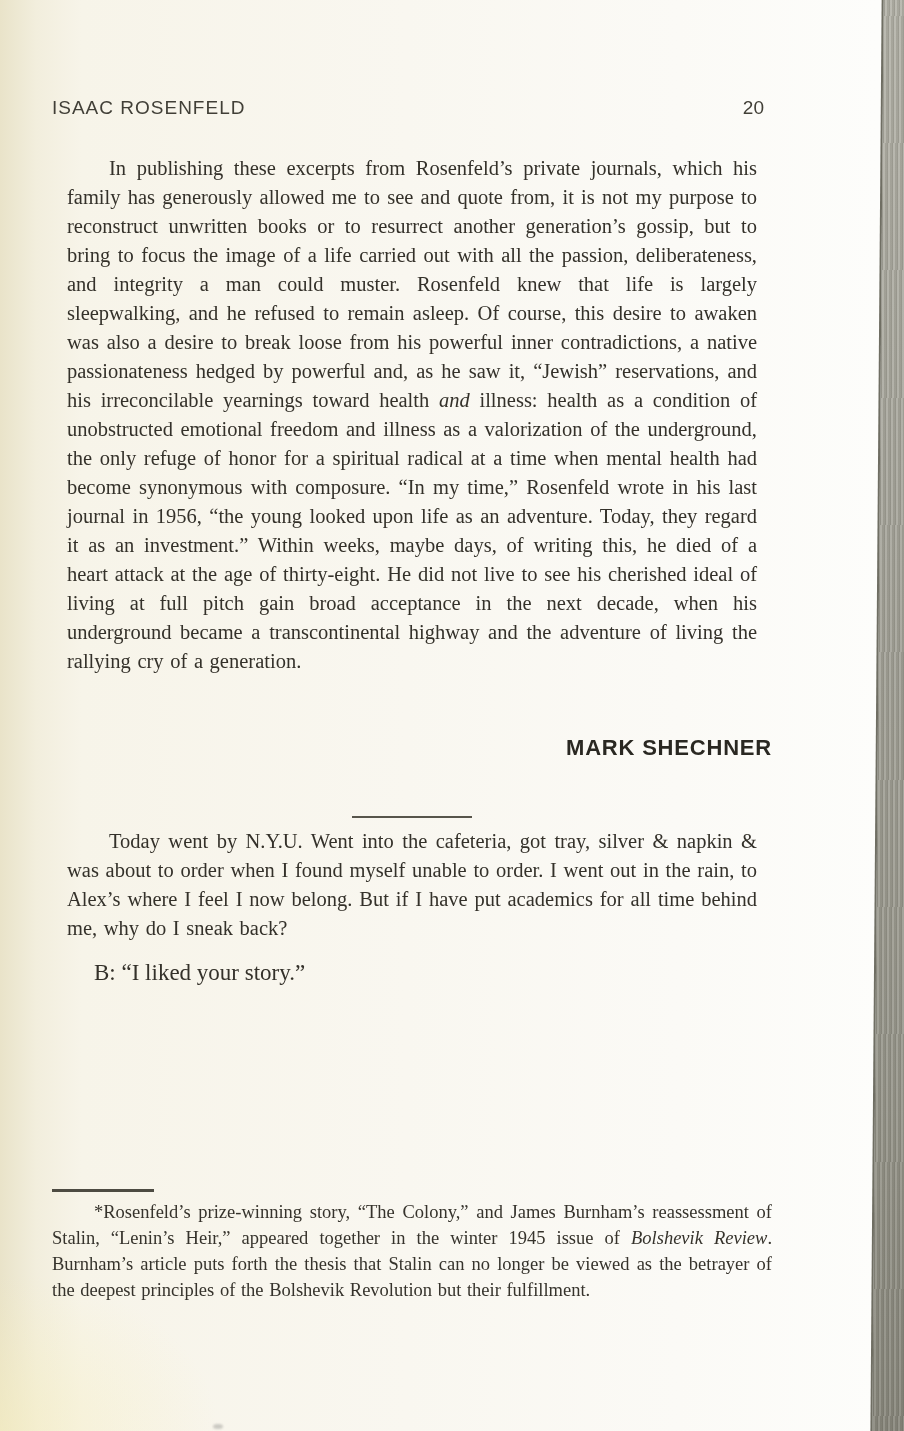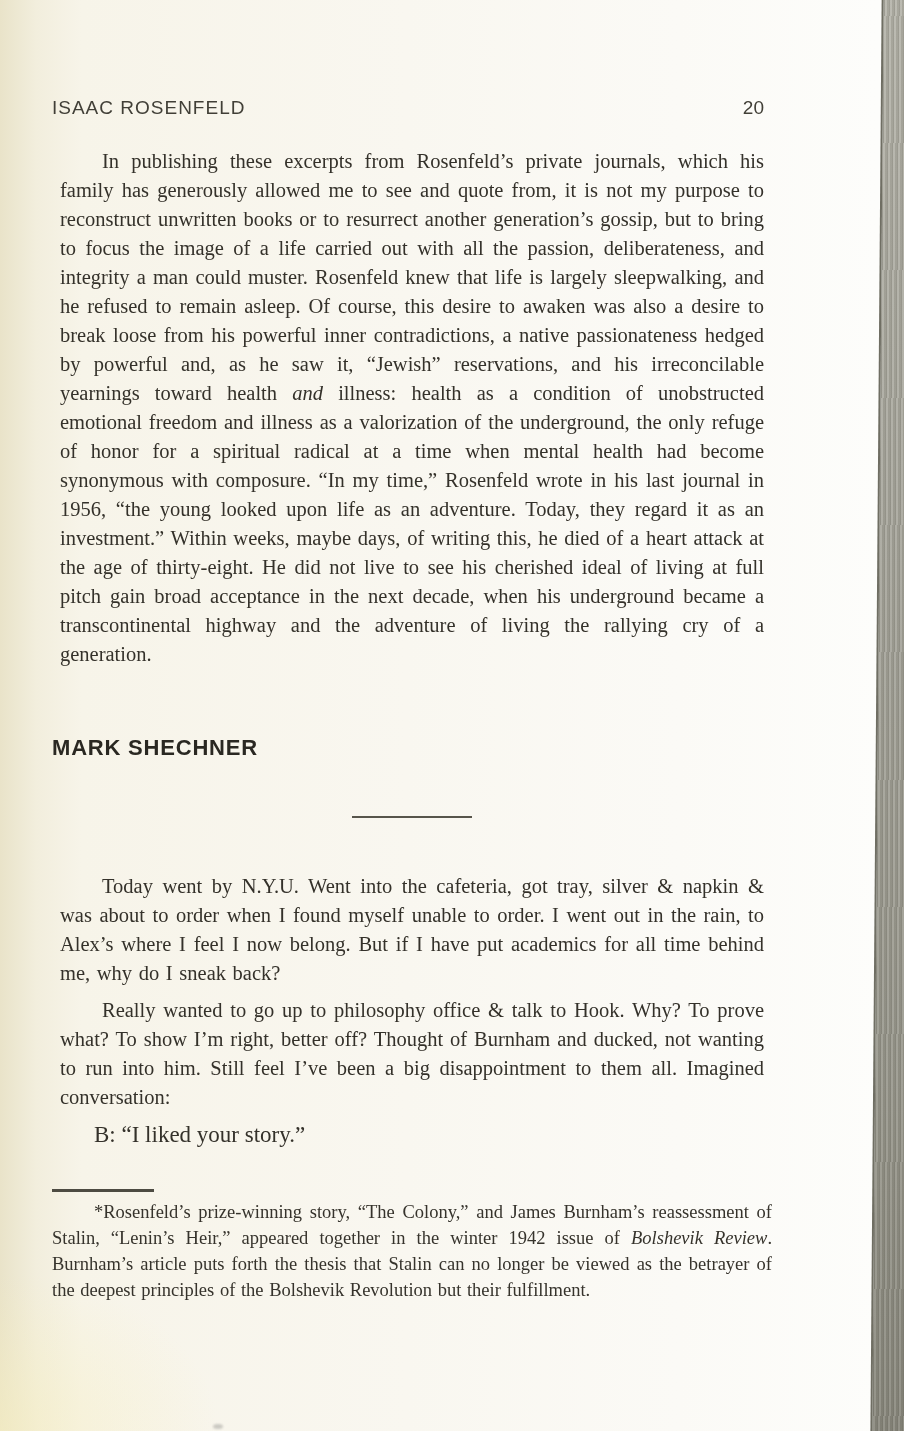--- a/index.html
+++ b/index.html
@@ -74,53 +74,53 @@
     color: #413f37;
   }
   .running-head .page-num { letter-spacing: 0; margin-right: 8px; }
   .intro {
     position: absolute;
     top: 139px;
     left: 0;
     width: 100%;
   }
   .body-par {
-    margin: 8px;
+    margin: 15px;
     font-size: 20.5px;
     line-height: 29px;
     text-align: justify;
     text-indent: 42px;
     color: #34312a;
     word-spacing: 1.5px;
   }
   .byline {
     position: absolute;
     top: 735px;
     left: 0;
     width: 100%;
-    text-align: left;
+    text-align: right;
     font-family: "Liberation Sans", sans-serif;
     font-weight: bold;
     font-size: 22px;
     letter-spacing: 0.8px;
     color: #2a2822;
   }
   .section-divider {
     position: absolute;
     top: 816px;
     left: 300px;
     width: 120px;
     height: 2px;
     margin: 0;
     border: none;
     background: #57554b;
   }
   .journal {
     position: absolute;
-    top: 864px;
+    top: 812px;
     left: 0;
     width: 100%;
   }
   .dialogue-line {
     margin: 0;
     font-size: 23px;
     line-height: 29px;
     text-indent: 42px;
     text-align: left;
     color: #34312a;
@@ -166,27 +166,26 @@
     <section class="intro">
       <p class="body-par"><span>In publishing these excerpts from Rosenfeld’s private journals, which his family has generously allowed me to see and quote from, it is not my purpose to reconstruct unwritten books or to resurrect another generation’s gossip, but to bring to focus the image of a life carried out with all the passion, deliberateness, and integrity a man could muster. Rosenfeld knew that life is largely sleepwalking, and he refused to remain asleep. Of course, this desire to awaken was also a desire to break loose from his powerful inner contradictions, a native passionateness hedged by powerful and, as he saw it, “Jewish” reservations, and his irreconcilable yearnings toward health </span><em>and</em><span> illness: health as a condition of unobstructed emotional freedom and illness as a valorization of the underground, the only refuge of honor for a spiritual radical at a time when mental health had become synonymous with composure. “In my time,” Rosenfeld wrote in his last journal in 1956, “the young looked upon life as an adventure. Today, they regard it as an investment.” Within weeks, maybe days, of writing this, he died of a heart attack at the age of thirty-eight. He did not live to see his cherished ideal of living at full pitch gain broad acceptance in the next decade, when his underground became a transcontinental highway and the adventure of living the rallying cry of a generation.</span></p>
     </section>
 
     <div class="byline">MARK SHECHNER</div>
 
     <hr class="section-divider">
 
     <section class="journal">
       <p class="body-par">Today went by N.Y.U. Went into the cafeteria, got tray, silver &amp; napkin &amp; was about to order when I found myself unable to order. I went out in the rain, to Alex’s where I feel I now belong. But if I have put academics for all time behind me, why do I sneak back?</p>
-      <p class="body-par">Really wanted to go up to philosophy office &amp; talk to Hook. Why? To prove what? To show I’m right, better off? Thought of Burnham and ducked, not wanting to run into him. Still feel I’ve been a big disappointment to them all. Imagined conversation:</p>
       <p class="dialogue-line">B: “I liked your story.”</p>
     </section>
 
     <div class="footnote-rule"></div>
 
     <section class="footnote">
-      <p><span>*Rosenfeld’s prize-winning story, “The Colony,” and James Burnham’s reassessment of Stalin, “Lenin’s Heir,” appeared together in the winter 1942 issue of </span><em>Bolshevik Review</em><span>. Burnham’s article puts forth the thesis that Stalin can no longer be viewed as the betrayer of the deepest principles of the Bolshevik Revolution but their fulfillment.</span></p>
+      <p><span>*Rosenfeld’s prize-winning story, “The Colony,” and James Burnham’s reassessment of Stalin, “Lenin’s Heir,” appeared together in the winter 1945 issue of </span><em>Bolshevik Review</em><span>. Burnham’s article puts forth the thesis that Stalin can no longer be viewed as the betrayer of the deepest principles of the Bolshevik Revolution but their fulfillment.</span></p>
     </section>
 
   </div>
 
   <div class="smudge"></div>
   <div class="spine-strip"></div>
 </div>
 
 </body></html>

